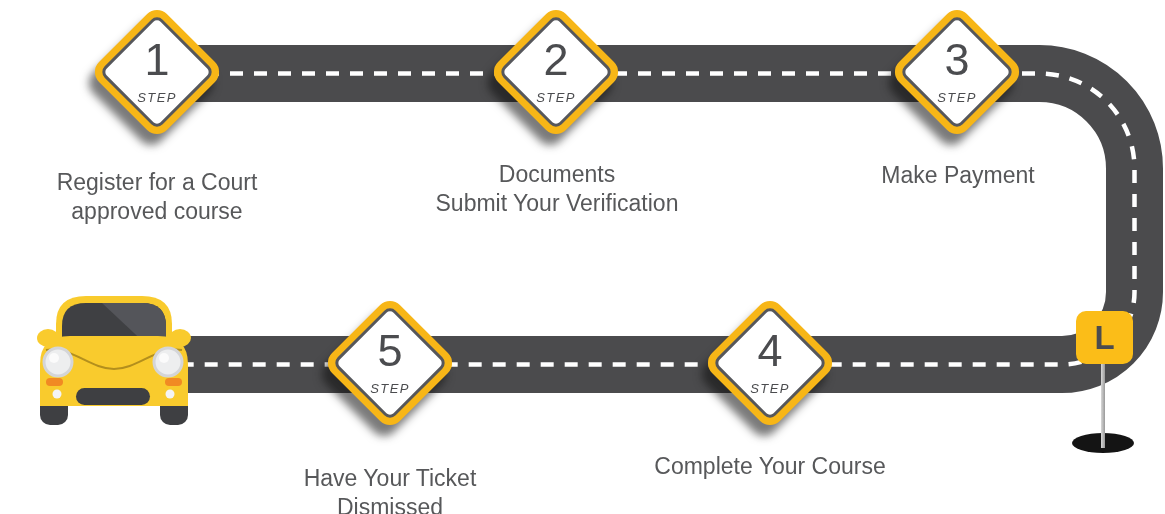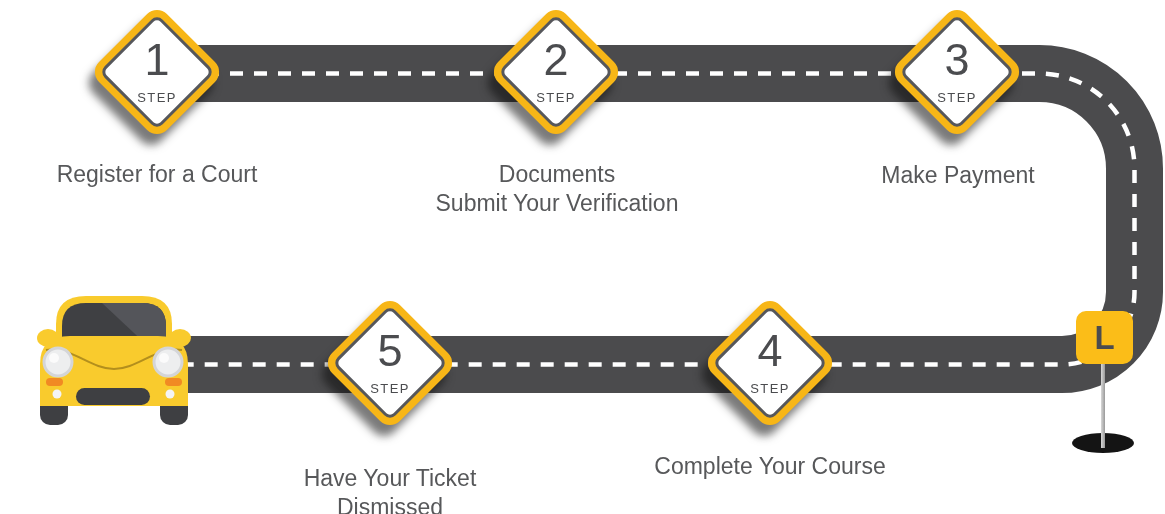--- a/index.html
+++ b/index.html
@@ -22,33 +22,33 @@
   }
   .marker-inner {
     position:absolute; inset:7px; background:var(--marker-fill,#fff);
     border:3px solid var(--marker-inner-border,#56575b); border-radius:8px;
   }
   .marker-content {
     position:absolute; inset:0; z-index:2; display:flex; flex-direction:column;
     align-items:center; justify-content:center;
   }
   .marker-number { font-size:45px; line-height:42px; font-weight:500; color:var(--step-number-text,#4b4c4f); }
-  .marker-step   { font-size:13px; letter-spacing:1.4px; margin-top:9px; color:var(--step-number-text,#4b4c4f); }
+  .marker-step   { font-size:13px; letter-spacing:1.4px; margin-top:9px; color:var(--step-number-text,#4b4c4f);font-style:italic; }
   .m1 { left:109px; top:24px; }
   .m2 { left:508px; top:24px; }
   .m3 { left:909px; top:24px; }
   .m4 { left:722px; top:315px; }
   .m5 { left:342px; top:315px; }
 
   
   .step-label {
     position:absolute; width:300px; text-align:center; z-index:2;
     font-size:23px; line-height:29px; color:var(--label-text,#57585a);
   }
-  .l1 { left:7px;   top:160px; }
+  .l1 { left:7px;   top:168px; }
   .l2 { left:407px; top:160px; }
   .l3 { left:808px; top:161px; }
   .l4 { left:620px; top:452px; }
   .l5 { left:240px; top:464px; }
 
   
   .car { position:absolute; left:36px; top:290px; width:156px; height:140px; z-index:6; }
 
   
   .plate {
@@ -121,20 +121,21 @@
       <div class="marker-inner"></div>
     </div>
     <div class="marker-content">
       <div class="marker-number">5</div>
       <div class="marker-step">STEP</div>
     </div>
   </div>
 
   <div class="step-label l1">
     <div>Register for a Court</div>
+    <div>approved course</div>
   </div>
   <div class="step-label l2">
     <div>Documents</div>
     <div>Submit Your Verification</div>
   </div>
   <div class="step-label l3">
     <div>Make Payment</div>
     <div></div>
   </div>
   <div class="step-label l4">

